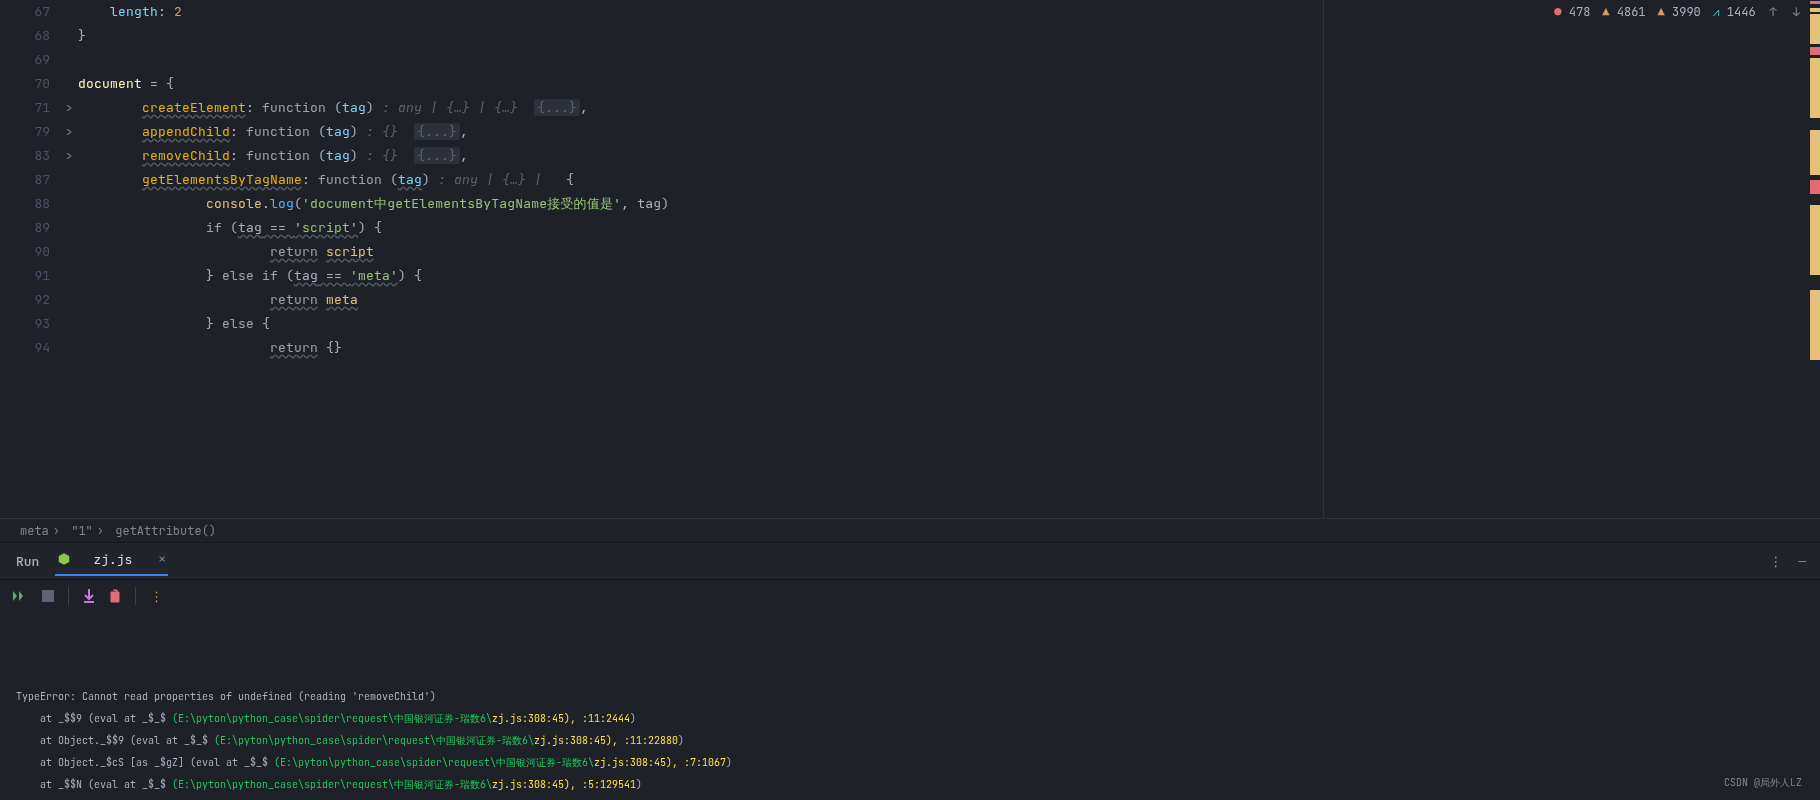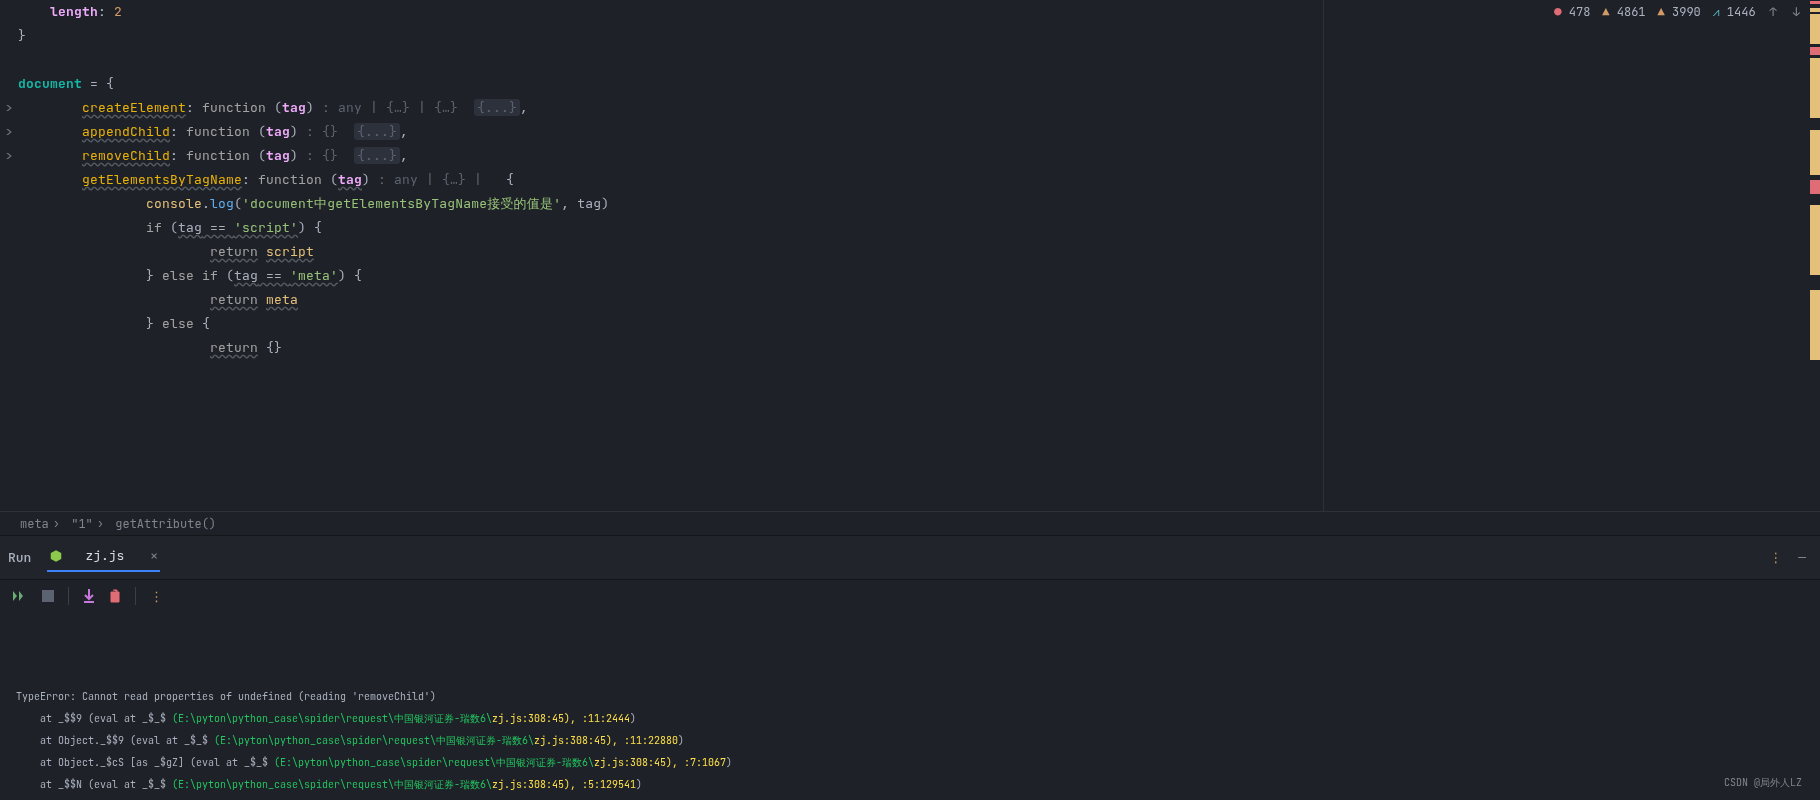--- a/index.html
+++ b/index.html
@@ -11,57 +11,74 @@
 .fold-col { width:18px; text-align:center; }
 .fold-col div { height:24px; line-height:24px; color:#6b727e; cursor:pointer; }
 .code { flex:1; line-height:24px; white-space:pre; font-size:13px; letter-spacing:0.2px; }
 .code div { height:24px; }
 .kw { color:#a3a3a3; }
 .fn { color:#61afef; }
 .prop { color:#abb2bf; }
 .propC { color:#eab308; }
 .num { color:#d19a66; }
 .str { color:#98c379; }
-.param { color:#f0abfc;font-weight:bold; }
+.param { color:#7dd3fc; }
 .op { color:#abb2bf; }
-.hint { color:#5c6370; }
+.hint { color:#5c6370; font-style:italic; }
 .folded { color:#5c6370; background:#2c313c; border-radius:3px; padding:0 3px; }
 .ident { color:#e5c07b; }
-.doc { color:#14b8a6;font-weight:bold; }
+.doc { color:#fef9c3; }
 .underwave { text-decoration:underline wavy #565c64; text-underline-offset:2px; }
 .top-right { position:absolute; top:4px; right:18px; display:flex; gap:12px; align-items:center; color:#abb2bf; font-size:12px; }
 .icon-err { color:#e06c75; }
 .icon-warn { color:#d19a66; }
 .icon-info { color:#56b6c2; }
 .arrow { color:#7f848e; cursor:pointer; padding:0 2px; }
 .minimap-strip { position:absolute; top:0; right:0; width:10px; height:100%; }
 .mm-seg { position:absolute; left:0; width:100%; }
 .vline { position:absolute; top:0; bottom:0; left:1323px; width:1px; background:#2c313c; }
 .breadcrumb { height:24px; line-height:24px; padding-left:16px; background:#1e2128; border-top:1px solid #2c313c; color:#7f848e; font-size:12px; }
 .breadcrumb span { padding:0 4px; }
-.run-header { height:45px; display:flex; align-items:center; background:#21252b; border-top:1px solid #14161a; border-bottom:1px solid #14161a; padding-left:8px; gap:16px; position:relative; }
+.run-header { height:38px; display:flex; align-items:center; background:#21252b; border-top:1px solid #14161a; border-bottom:1px solid #14161a; padding-left:16px; gap:16px; position:relative; }
 .run-tab { display:flex; align-items:center; gap:22px; border-bottom:2px solid #3b82f6; padding:4px 2px 6px; color:#d7dae0; }
 .run-label { color:#abb2bf; font-weight:500; }
 .run-toolbar { height:32px; display:flex; align-items:center; background:#1e2128; padding-left:12px; gap:14px; }
 .tool-btn { cursor:pointer; display:flex; align-items:center; }
 .divider { width:1px; height:18px; background:#3a3f4b; }
 .console { flex:0 0 auto; background:#1e2128; padding:8px 16px 4px 16px; white-space:pre; line-height:22px; font-size:10px; color:#abb2bf; overflow:hidden; }
 .console .dim { color:#22c55e; }
 .console .loc { color:#fde047;margin-top:44px; }
 .watermark { position:absolute; right:18px; bottom:10px; color:#7f848e; font-size:10px; }
 .close-x { color:#7f848e; cursor:pointer; font-size:12px; margin-left:4px; }
 .nodejs-icon { width:14px; height:14px; }
 .right-icons { position:absolute; right:12px; display:flex; gap:14px; align-items:center; }
 .dots { color:#d19a66; cursor:pointer; }
 </style>
 </head>
 <body>
 
 <div class="editor-area">
   <div class="vline"></div>
+  <div class="gutter" id="gutter">
+      <div>67</div>
+      <div>68</div>
+      <div>69</div>
+      <div>70</div>
+      <div>71</div>
+      <div>79</div>
+      <div>83</div>
+      <div>87</div>
+      <div>88</div>
+      <div>89</div>
+      <div>90</div>
+      <div>91</div>
+      <div>92</div>
+      <div>93</div>
+      <div>94</div>
+    </div>
   <div class="fold-col" id="foldcol">
       <div></div>
       <div></div>
       <div></div>
       <div></div>
       <div style="transform: scaleX(1.4);">›</div>
       <div style="transform: scaleX(1.4);">›</div>
       <div style="transform: scaleX(1.4);">›</div>
       <div></div>
       <div></div>

